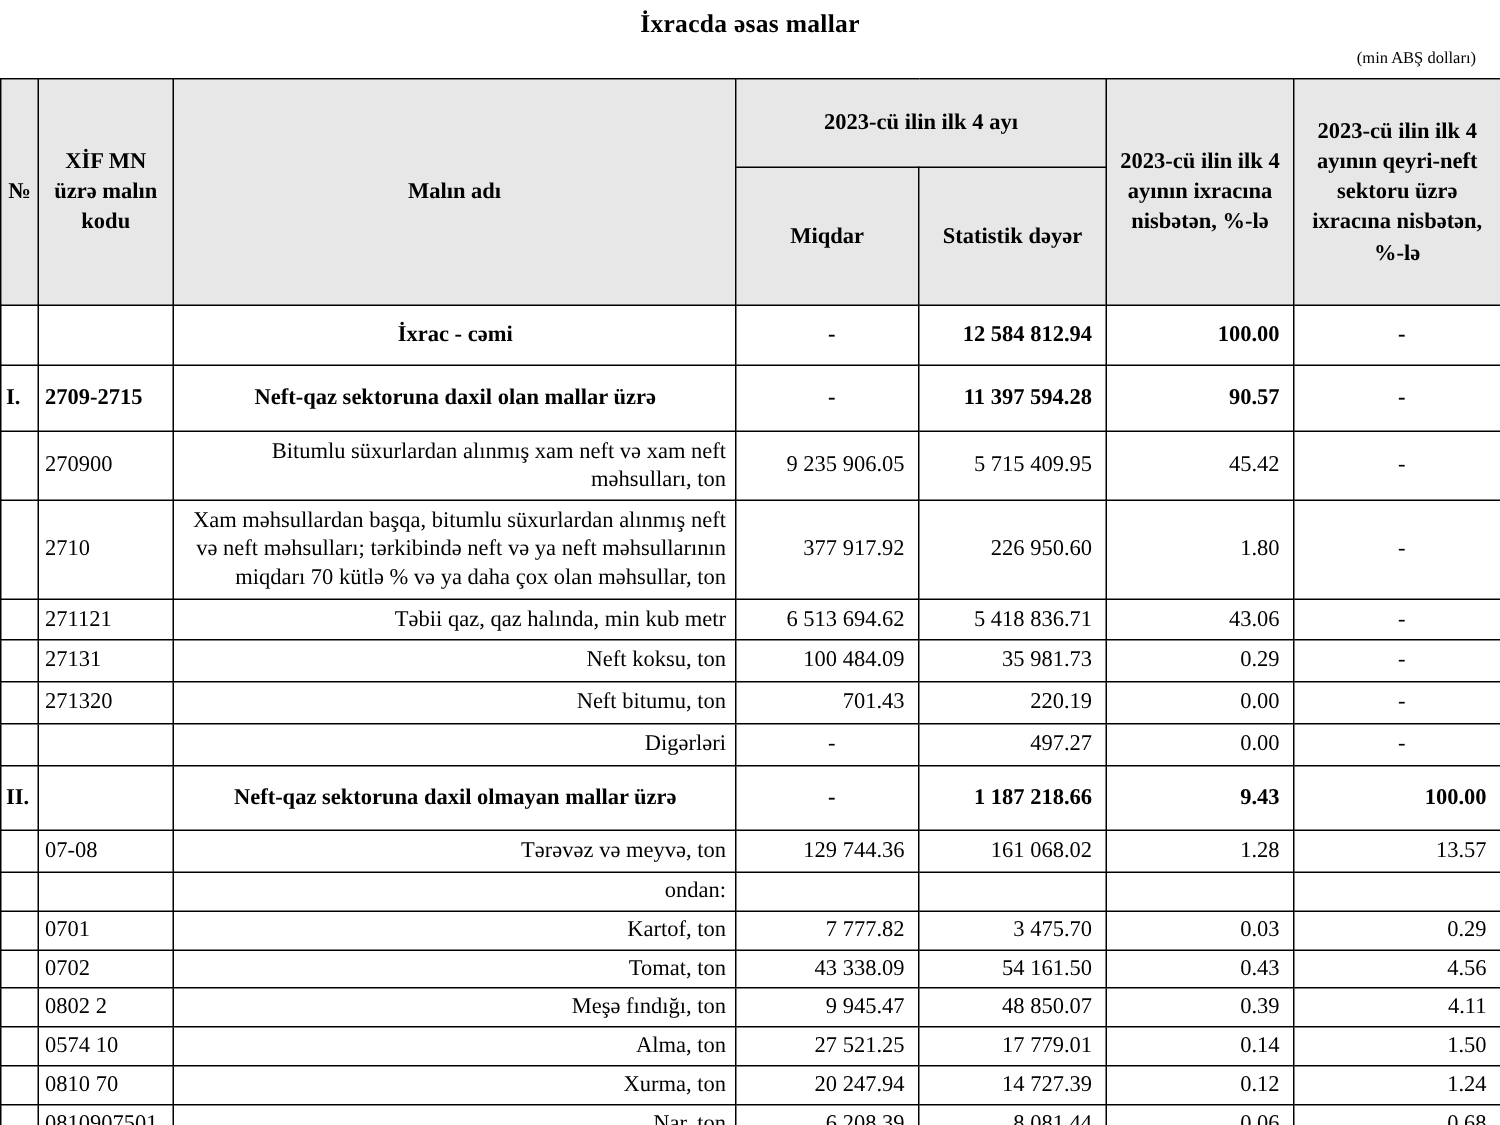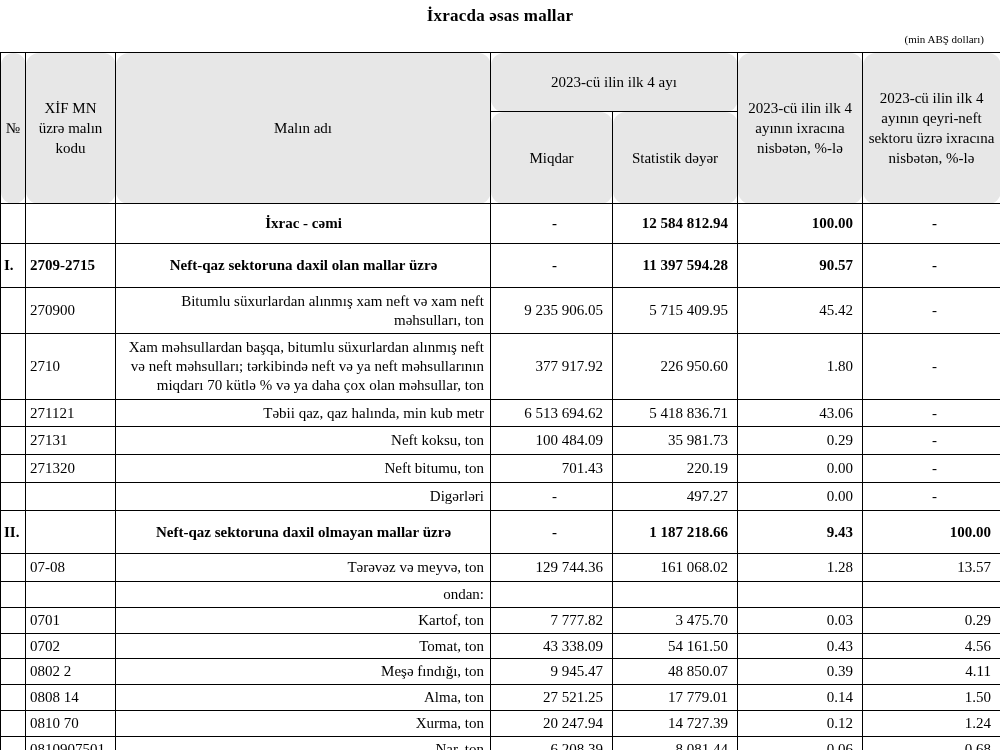--- a/index.html
+++ b/index.html
@@ -35,25 +35,24 @@
     table-layout: fixed;
   }
   th, td {
     border: 1px solid var(--border-color);
     font-size: 15px;
     vertical-align: middle;
     overflow: hidden;
   }
   thead th {
     background: var(--header-bg);
-    font-weight: normal;
+    font-weight: bold;
     text-align: center;
     padding: 19px 4px;
     line-height: 1.35;
-    border-radius: 13px;
   }
   thead tr.group-row th.h-group { height: 47px; }
   thead tr.sub-row th { height: 92px; text-align: center; }
   tbody td { padding: 3px 6px; line-height: 1.25; }
 
   
   td.col-num  { text-align: left; padding-left: 3px; }
   td.col-code { text-align: left; padding-left: 4px; }
   td.col-name { text-align: right; padding-left: 7px; padding-right: 6px; }
   td.col-qty, td.col-val, td.col-pct, td.col-pct2 {
@@ -224,21 +223,21 @@
         <td class="col-num"></td>
         <td class="col-code">0802 2</td>
         <td class="col-name">Meşə fındığı, ton</td>
         <td class="col-qty">9 945.47</td>
         <td class="col-val">48 850.07</td>
         <td class="col-pct">0.39</td>
         <td class="col-pct2">4.11</td>
       </tr>
       <tr class="row-subitem">
         <td class="col-num"></td>
-        <td class="col-code">0808 14</td>
+        <td class="col-code">0574 10</td>
         <td class="col-name">Alma, ton</td>
         <td class="col-qty">27 521.25</td>
         <td class="col-val">17 779.01</td>
         <td class="col-pct">0.14</td>
         <td class="col-pct2">1.50</td>
       </tr>
       <tr class="row-subitem">
         <td class="col-num"></td>
         <td class="col-code">0810 70</td>
         <td class="col-name">Xurma, ton</td>

